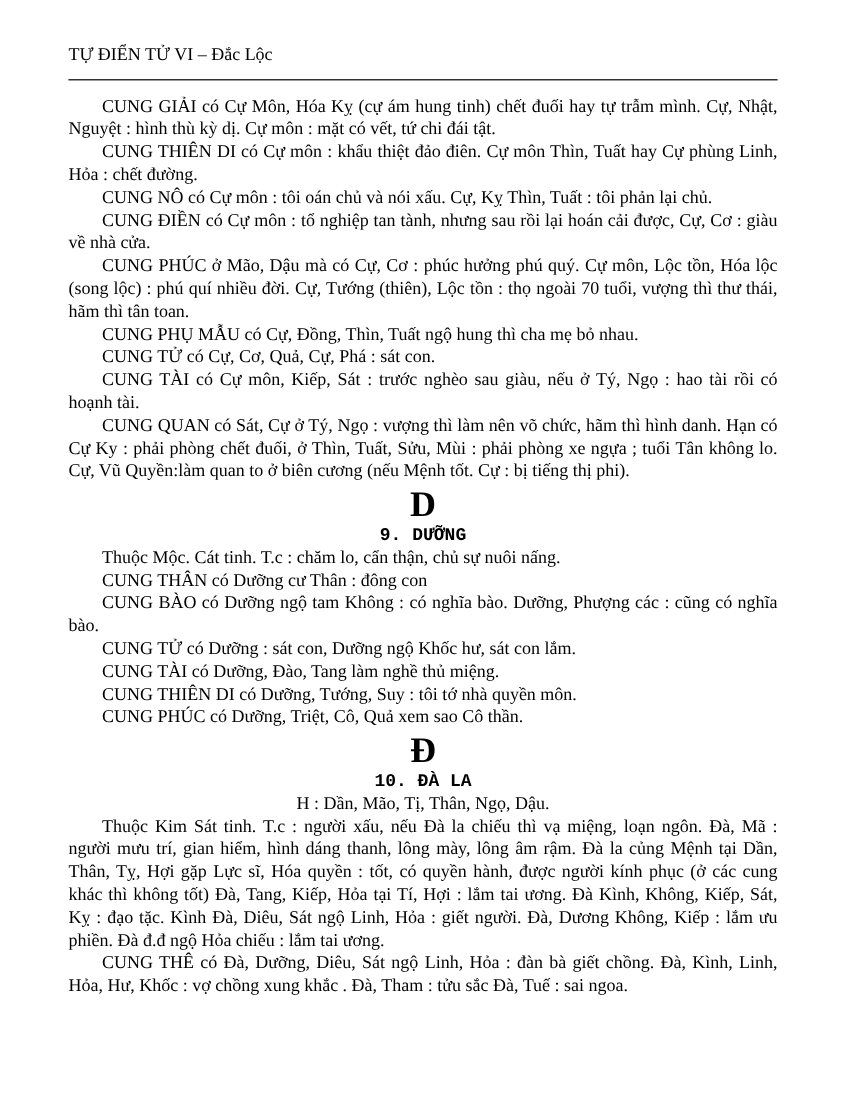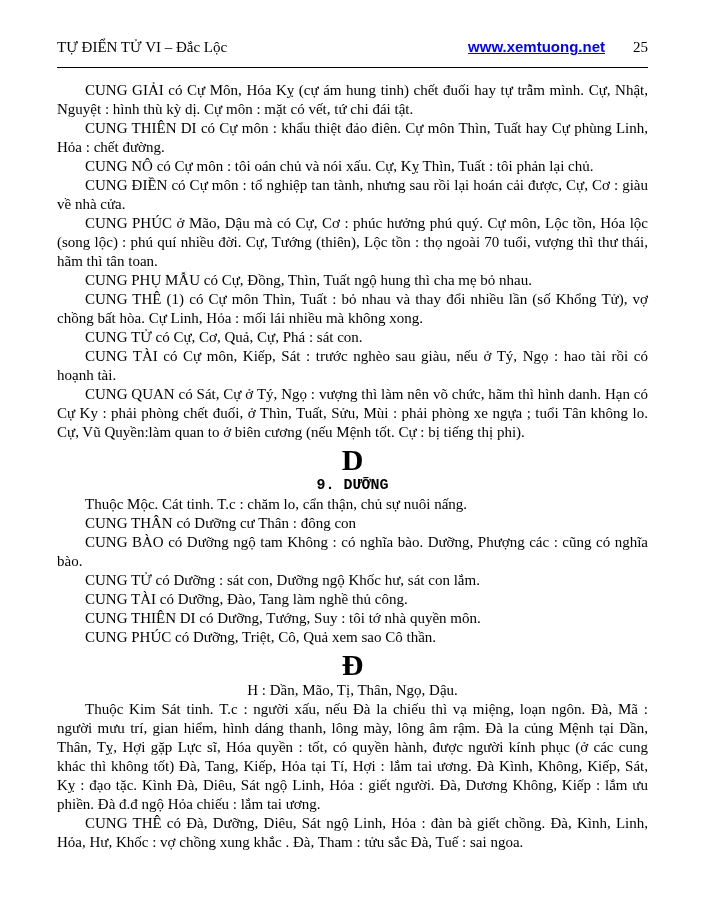--- a/index.html
+++ b/index.html
@@ -64,51 +64,47 @@
     line-height: 19px;
   }
 </style>
 </head>
 <body>
 
 <div class="page">
 
   <div class="page-header">
     <span class="header-title">TỰ ĐIỂN TỬ VI – Đắc Lộc</span>
-    <span class="header-right">
-      <a class="site-link" style="color: rgb(0, 0, 238);">www.xemtuong.net</a>
-      <span class="header-page-number">25</span>
-    </span>
   </div>
 
   <hr class="header-rule">
 
   <div class="content">
     <p class="para">CUNG GIẢI có Cự Môn, Hóa Kỵ (cự ám hung tinh) chết đuối hay tự trẫm mình. Cự, Nhật, Nguyệt : hình thù kỳ dị. Cự môn : mặt có vết, tứ chi đái tật.</p>
     <p class="para">CUNG THIÊN DI có Cự môn : khẩu thiệt đảo điên. Cự môn Thìn, Tuất hay Cự phùng Linh, Hỏa : chết đường.</p>
     <p class="para">CUNG NÔ có Cự môn : tôi oán chủ và nói xấu. Cự, Kỵ Thìn, Tuất : tôi phản lại chủ.</p>
     <p class="para">CUNG ĐIỀN có Cự môn : tổ nghiệp tan tành, nhưng sau rồi lại hoán cải được, Cự, Cơ : giàu về nhà cửa.</p>
     <p class="para">CUNG PHÚC ở Mão, Dậu mà có Cự, Cơ : phúc hưởng phú quý. Cự môn, Lộc tồn, Hóa lộc (song lộc) : phú quí nhiều đời. Cự, Tướng (thiên), Lộc tồn : thọ ngoài 70 tuổi, vượng thì thư thái, hãm thì tân toan.</p>
     <p class="para">CUNG PHỤ MẪU có Cự, Đồng, Thìn, Tuất ngộ hung thì cha mẹ bỏ nhau.</p>
-    <p class="para">CUNG THÊ (1) có Cự môn Thìn, Tuất : bỏ nhau và thay đổi nhiều lần (số Khổng Tử), vợ chồng bất hòa. Cự Linh, Hỏa : mối lái nhiều mà không xong.</p>
     <p class="para">CUNG TỬ có Cự, Cơ, Quả, Cự, Phá : sát con.</p>
     <p class="para">CUNG TÀI có Cự môn, Kiếp, Sát : trước nghèo sau giàu, nếu ở Tý, Ngọ : hao tài rồi có hoạnh tài.</p>
     <p class="para">CUNG QUAN có Sát, Cự ở Tý, Ngọ : vượng thì làm nên võ chức, hãm thì hình danh. Hạn có Cự Ky : phải phòng chết đuối, ở Thìn, Tuất, Sửu, Mùi : phải phòng xe ngựa ; tuổi Tân không lo. Cự, Vũ Quyền:làm quan to ở biên cương (nếu Mệnh tốt. Cự : bị tiếng thị phi).</p>
 
     <h2 class="letter-heading">D</h2>
     <h3 class="entry-heading">9.  DƯỠNG</h3>
 
     <p class="para">Thuộc Mộc. Cát tinh. T.c : chăm lo, cẩn thận, chủ sự nuôi nấng.</p>
     <p class="para">CUNG THÂN có Dưỡng cư Thân : đông con</p>
     <p class="para">CUNG BÀO có Dưỡng ngộ tam Không : có nghĩa bào. Dưỡng, Phượng các : cũng có nghĩa bào.</p>
     <p class="para">CUNG TỬ có Dưỡng : sát con, Dưỡng ngộ Khốc hư, sát con lắm.</p>
-    <p class="para">CUNG TÀI có Dưỡng, Đào, Tang làm nghề thủ công.</p>
+    <p class="para">CUNG TÀI có Dưỡng, Đào, Tang làm nghề thủ miệng.</p>
     <p class="para">CUNG THIÊN DI có Dưỡng, Tướng, Suy : tôi tớ nhà quyền môn.</p>
     <p class="para">CUNG PHÚC có Dưỡng, Triệt, Cô, Quả xem sao Cô thần.</p>
 
     <h2 class="letter-heading">Đ</h2>
+    <h3 class="entry-heading">10. ĐÀ LA</h3>
     <p class="center-line">H : Dần, Mão, Tị, Thân, Ngọ, Dậu.</p>
 
     <p class="para">Thuộc Kim Sát tinh. T.c : người xấu, nếu Đà la chiếu thì vạ miệng, loạn ngôn. Đà, Mã : người mưu trí, gian hiểm, hình dáng thanh, lông mày, lông âm rậm. Đà la củng Mệnh tại Dần, Thân, Tỵ, Hợi gặp Lực sĩ, Hóa quyền : tốt, có quyền hành, được người kính phục (ở các cung khác thì không tốt) Đà, Tang, Kiếp, Hỏa tại Tí, Hợi : lắm tai ương. Đà Kình, Không, Kiếp, Sát, Kỵ : đạo tặc. Kình Đà, Diêu, Sát ngộ Linh, Hỏa : giết người. Đà, Dương Không, Kiếp : lắm ưu phiền. Đà đ.đ ngộ Hỏa chiếu : lắm tai ương.</p>
     <p class="para">CUNG THÊ có Đà, Dưỡng, Diêu, Sát ngộ Linh, Hỏa : đàn bà giết chồng. Đà, Kình, Linh, Hỏa, Hư, Khốc : vợ chồng xung khắc . Đà, Tham : tửu sắc Đà, Tuế : sai ngoa.</p>
   </div>
 
 </div>
 
 </body></html>

